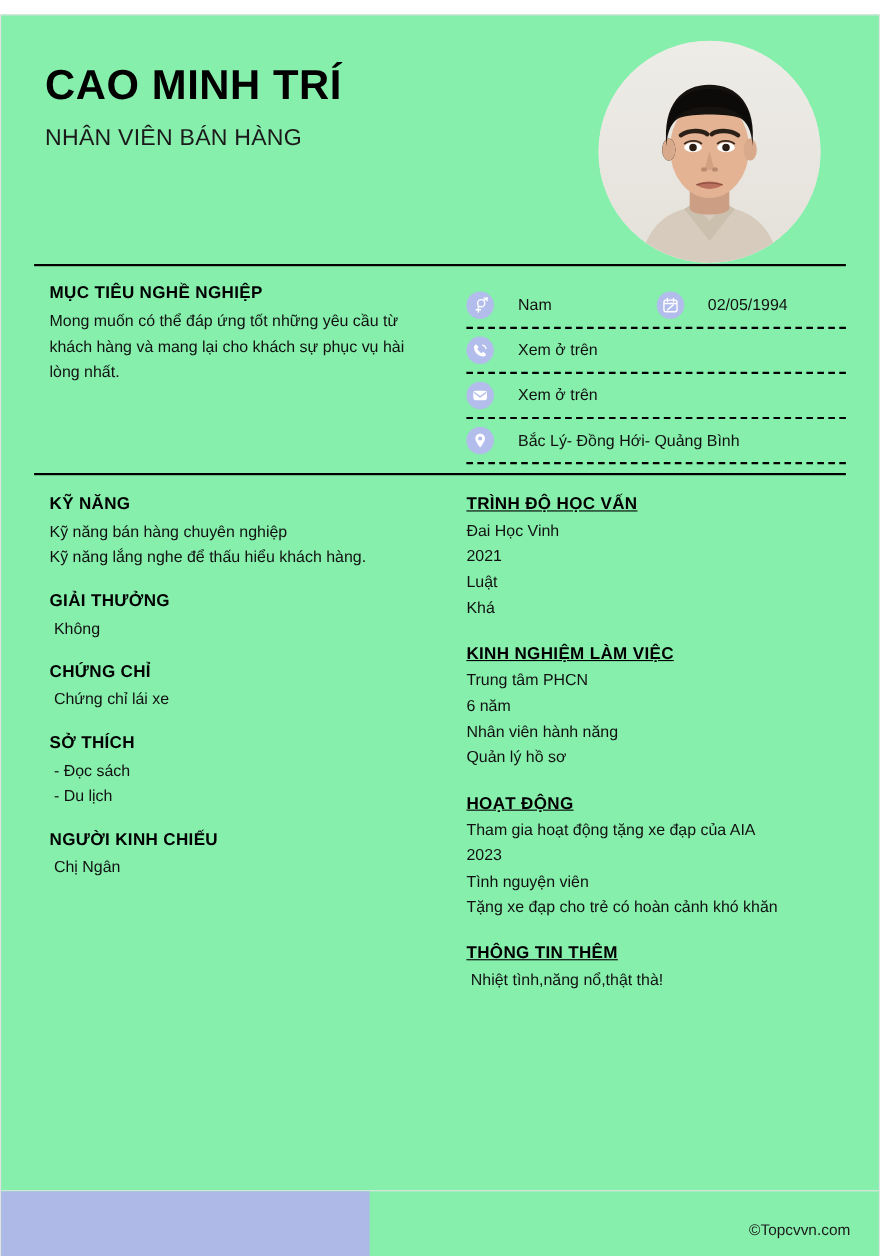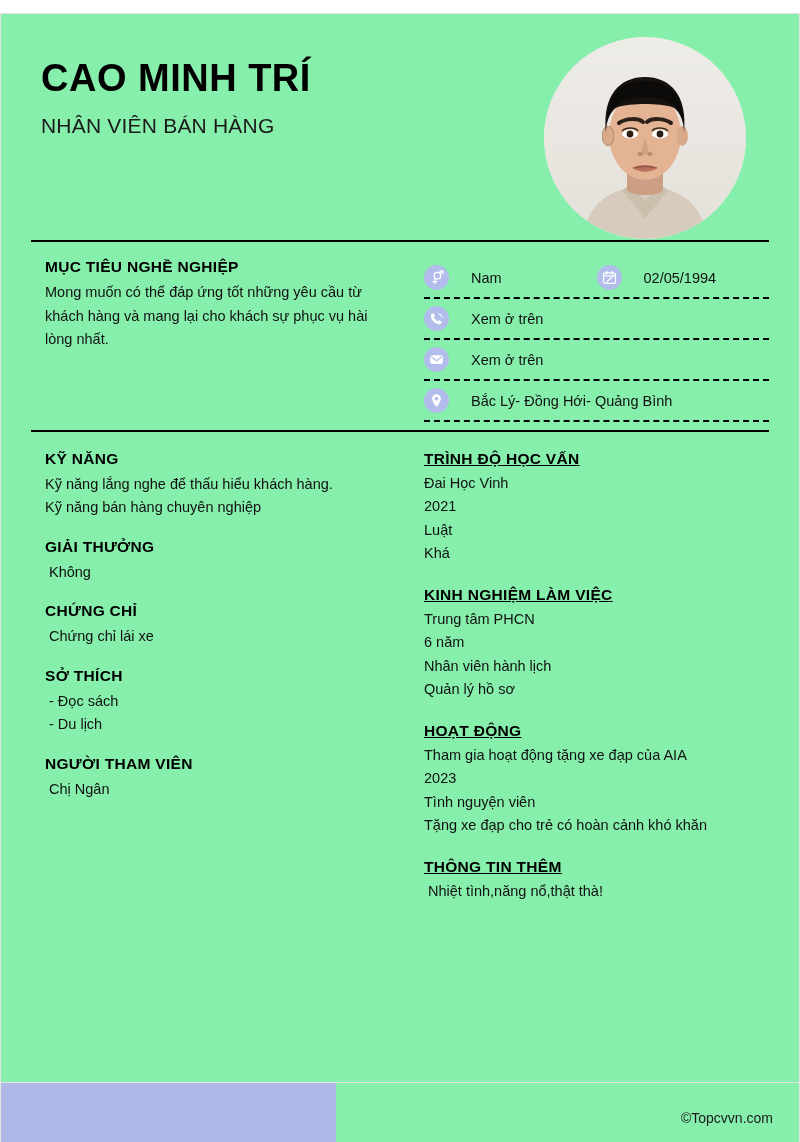--- a/index.html
+++ b/index.html
@@ -325,54 +325,54 @@
 
     </div>
   </div>
 
   <div class="hrule"></div>
 
   <div class="columns">
     <div class="col-left">
         <div class="block">
           <div class="block-h">KỸ NĂNG</div>
+          <div class="block-line">Kỹ năng bán hàng chuyên nghiệp</div>
           <div class="block-line">Kỹ năng lắng nghe để thấu hiểu khách hàng.</div>
-          <div class="block-line">Kỹ năng bán hàng chuyên nghiệp</div>
         </div>
         <div class="block">
           <div class="block-h">GIẢI THƯỞNG</div>
           <div class="block-line indent">Không</div>
         </div>
         <div class="block">
           <div class="block-h">CHỨNG CHỈ</div>
           <div class="block-line indent">Chứng chỉ lái xe</div>
         </div>
         <div class="block">
           <div class="block-h">SỞ THÍCH</div>
           <div class="block-line indent">- Đọc sách</div>
           <div class="block-line indent">- Du lịch</div>
         </div>
         <div class="block">
-          <div class="block-h">NGƯỜI THAM VIÊN</div>
+          <div class="block-h">NGƯỜI KINH CHIẾU</div>
           <div class="block-line indent">Chị Ngân</div>
         </div>
       </div>
     <div class="col-right">
         <div class="block">
           <div class="block-h">TRÌNH ĐỘ HỌC VẤN</div>
           <div class="block-line">Đai Học Vinh</div>
           <div class="block-line">2021</div>
           <div class="block-line">Luật</div>
           <div class="block-line">Khá</div>
         </div>
         <div class="block">
           <div class="block-h">KINH NGHIỆM LÀM VIỆC</div>
           <div class="block-line">Trung tâm PHCN</div>
           <div class="block-line">6 năm</div>
-          <div class="block-line">Nhân viên hành lịch</div>
+          <div class="block-line">Nhân viên hành năng</div>
           <div class="block-line">Quản lý hồ sơ</div>
         </div>
         <div class="block">
           <div class="block-h">HOẠT ĐỘNG</div>
           <div class="block-line">Tham gia hoạt động tặng xe đạp của AIA</div>
           <div class="block-line">2023</div>
           <div class="block-line">Tình nguyện viên</div>
           <div class="block-line">Tặng xe đạp cho trẻ có hoàn cảnh khó khăn</div>
         </div>
         <div class="block">

